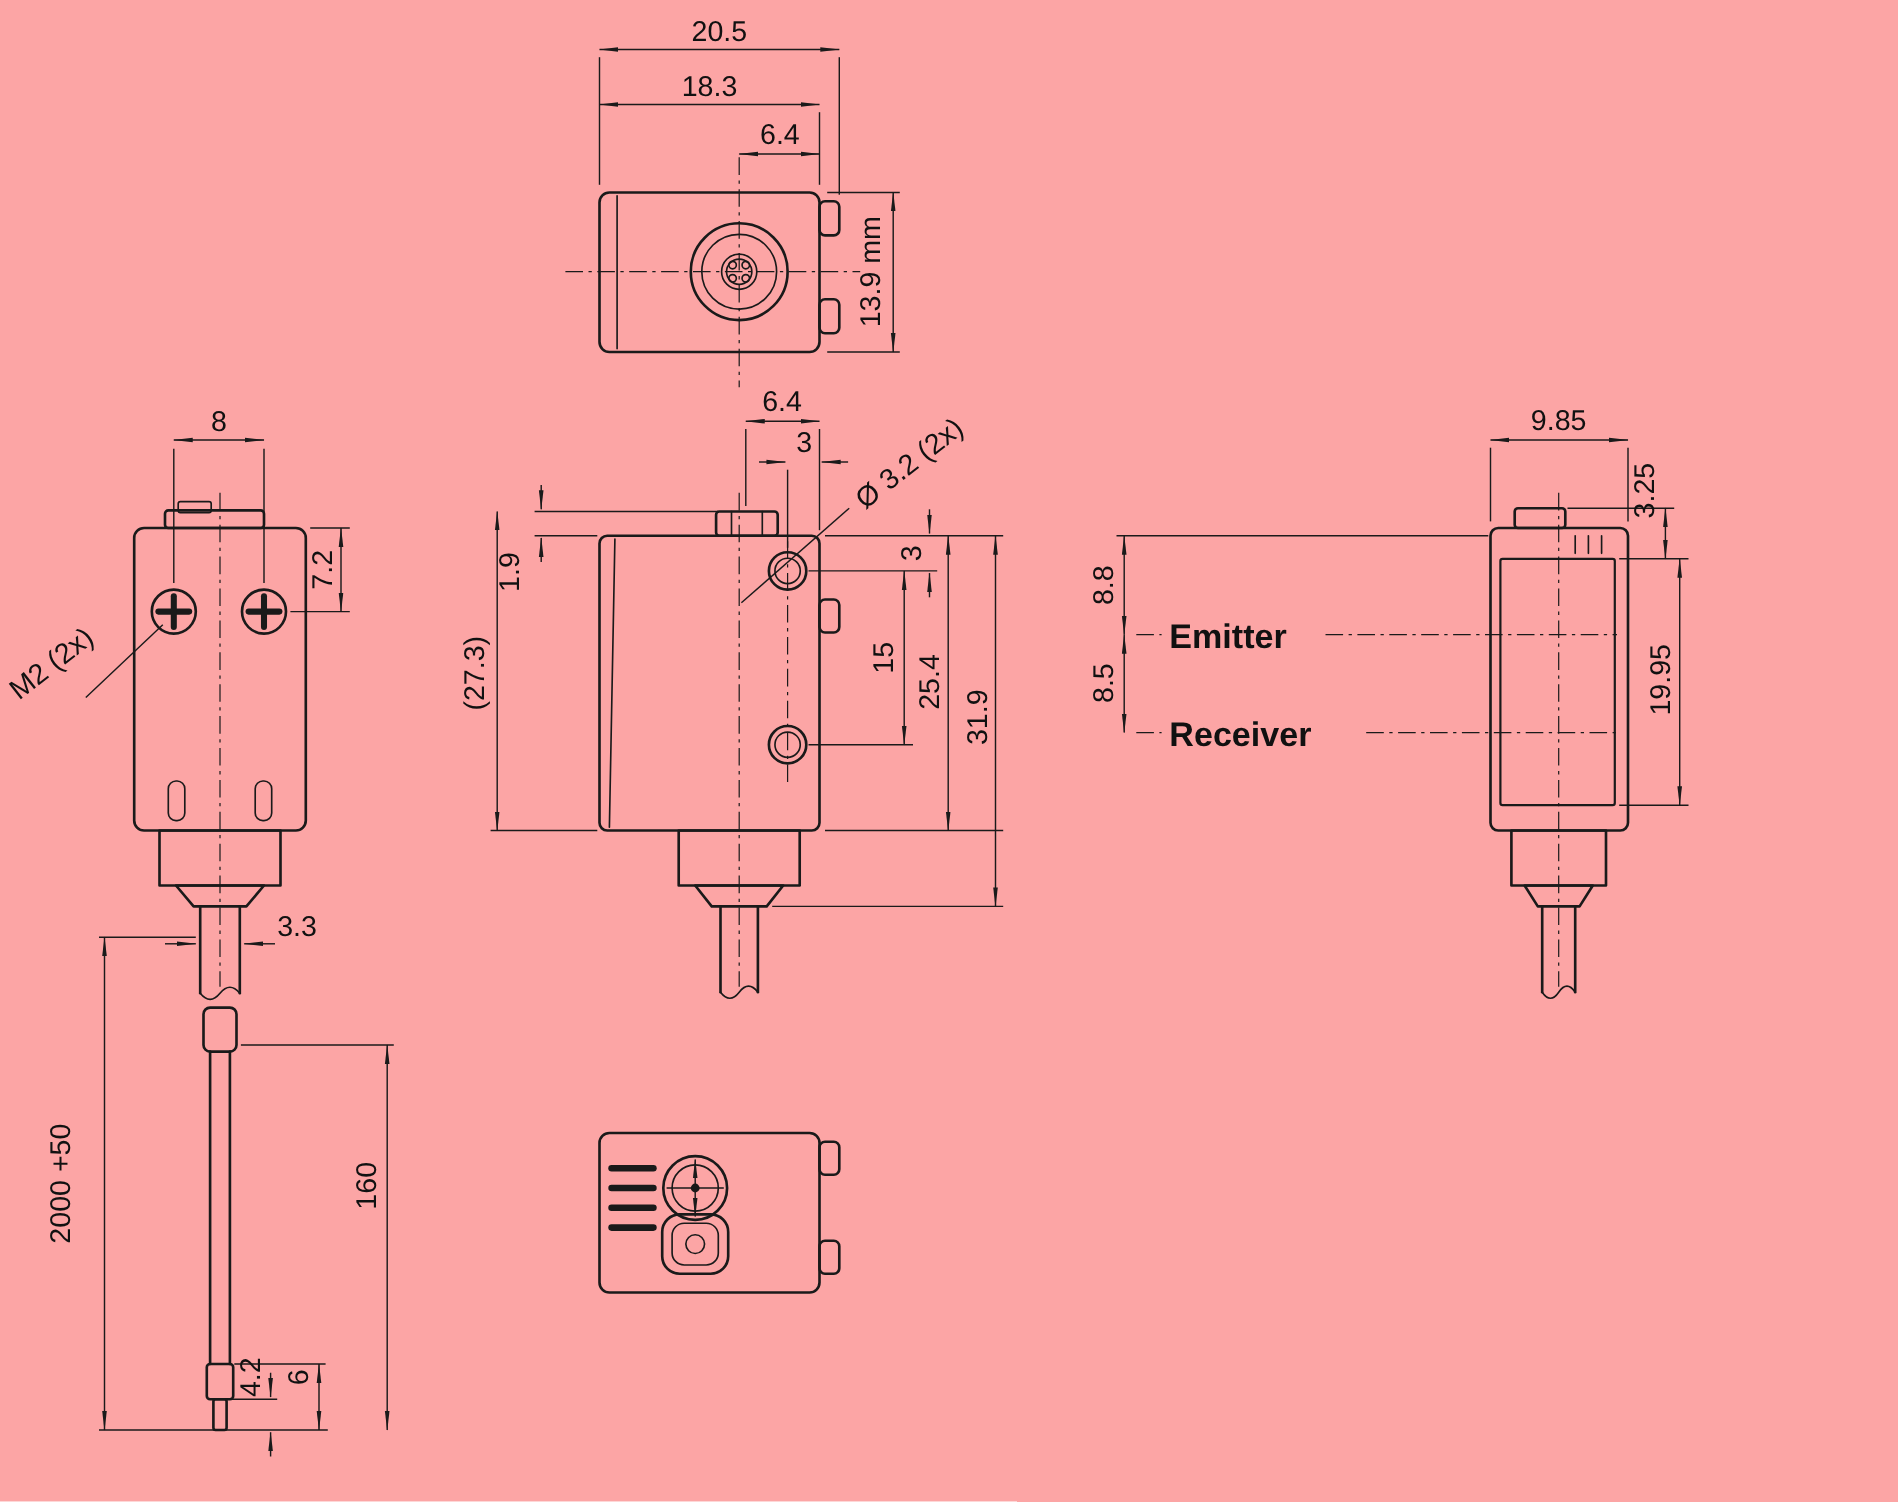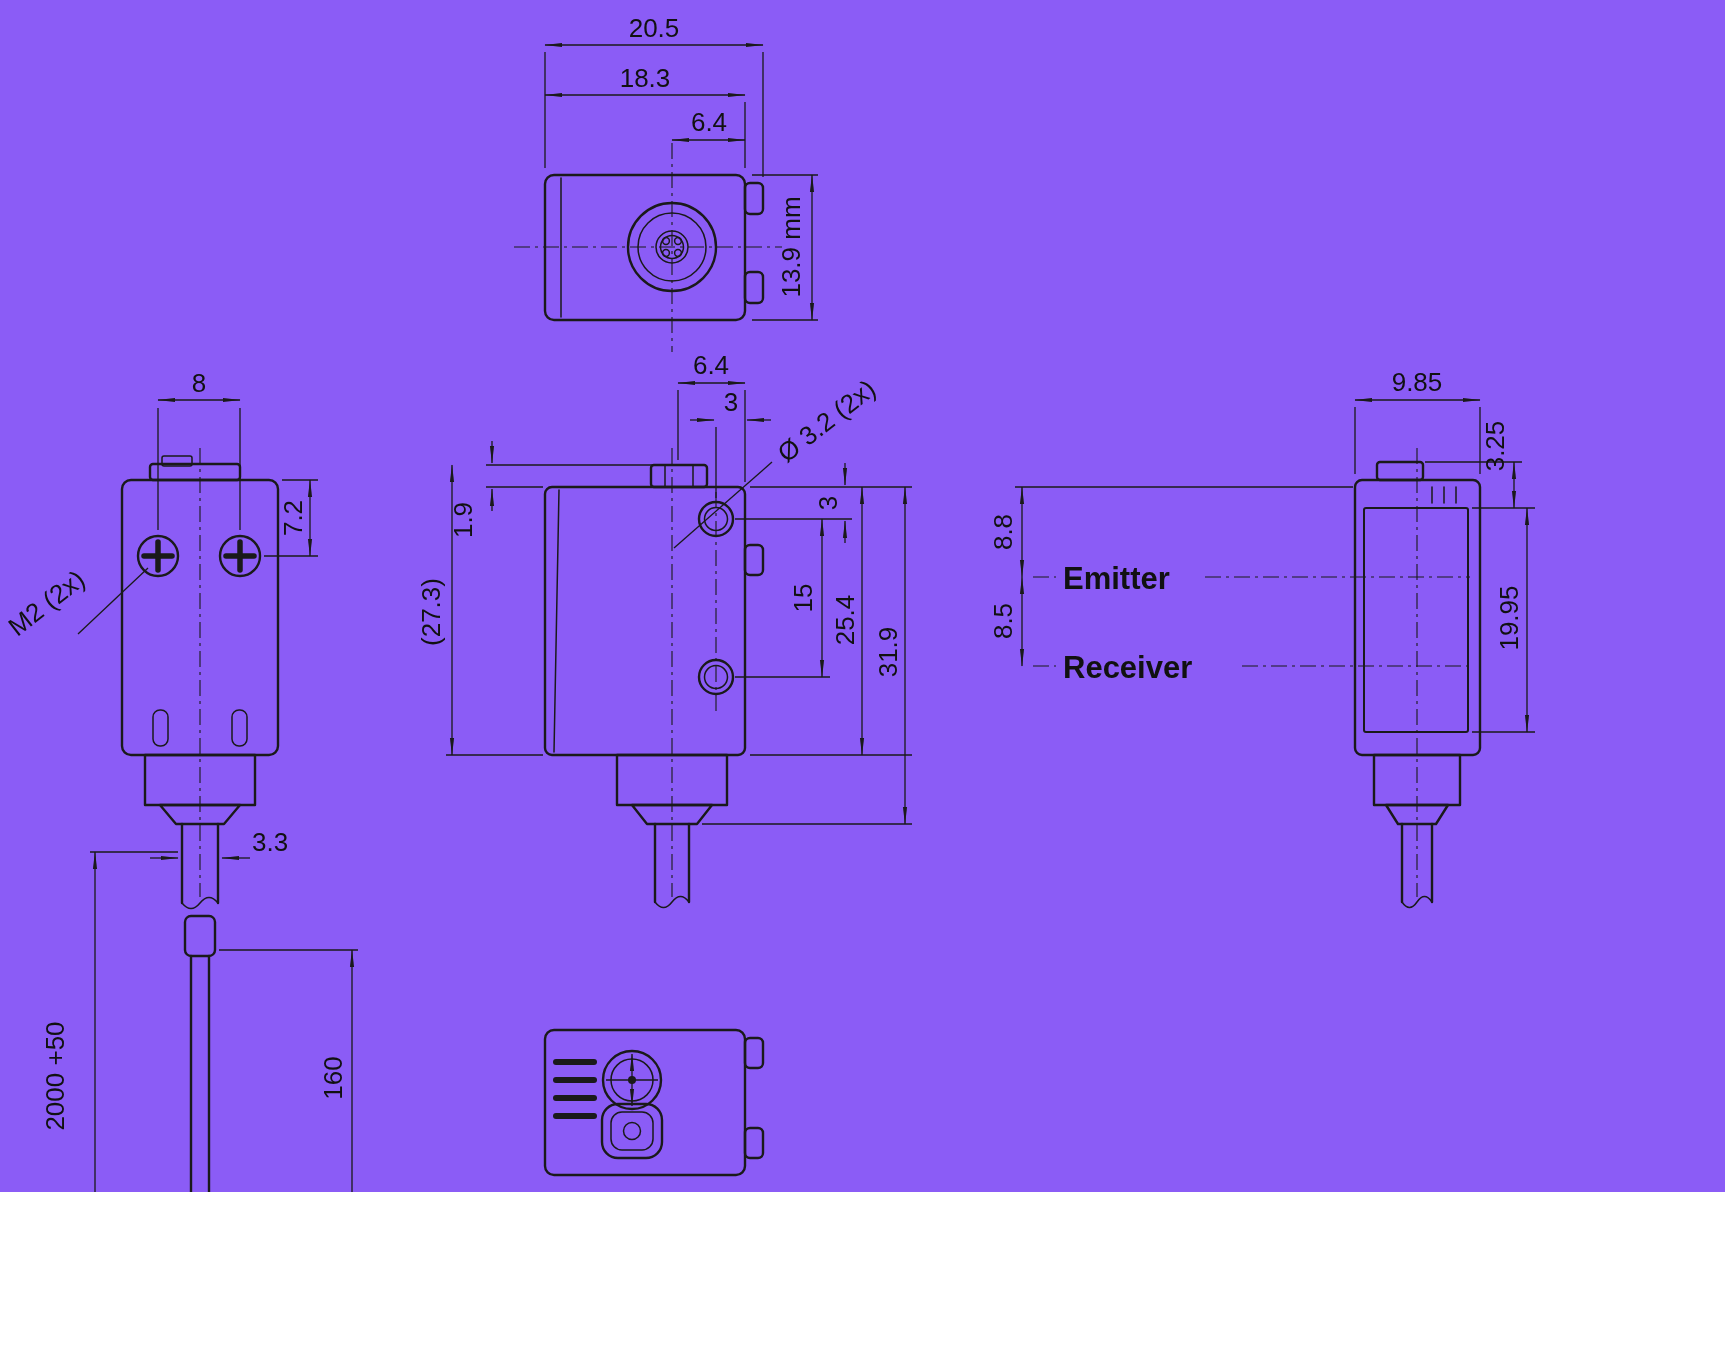--- a/index.html
+++ b/index.html
@@ -1,16 +1,16 @@
 <!DOCTYPE html>
 <html><head>
 <meta charset="utf-8">
 <style>
   html,body{margin:0;padding:0;background:#fff;}
-  #stage{width:1725px;height:1192px;position:relative;background:#8b5cf6;font-family:"Liberation Sans",sans-serif;}
+  #stage{width:1725px;height:1365px;position:relative;background:#fca5a5;font-family:"Liberation Sans",sans-serif;}
   svg{display:block;}
   .o{fill:none;stroke:#1a1a1a;stroke-width:2.4;stroke-linejoin:round;stroke-linecap:round;}
   .o2{fill:none;stroke:#1a1a1a;stroke-width:1.5;stroke-linejoin:round;stroke-linecap:round;}
   .o3{fill:none;stroke:#1a1a1a;stroke-width:2;stroke-linejoin:round;}
   .d{fill:none;stroke:#1a1a1a;stroke-width:1.3;}
   .dl{fill:none;stroke:#1a1a1a;stroke-width:1.3;}
   .cl{fill:none;stroke:#1a1a1a;stroke-width:1.1;stroke-dasharray:16 5 3 5;}
   .cross{stroke:#1a1a1a;stroke-width:5.5;stroke-linecap:round;fill:none;}
   .vent{stroke:#1a1a1a;stroke-width:6;stroke-linecap:round;fill:none;}
   .t{font-family:"Liberation Sans",sans-serif;font-size:26px;fill:#111;}

